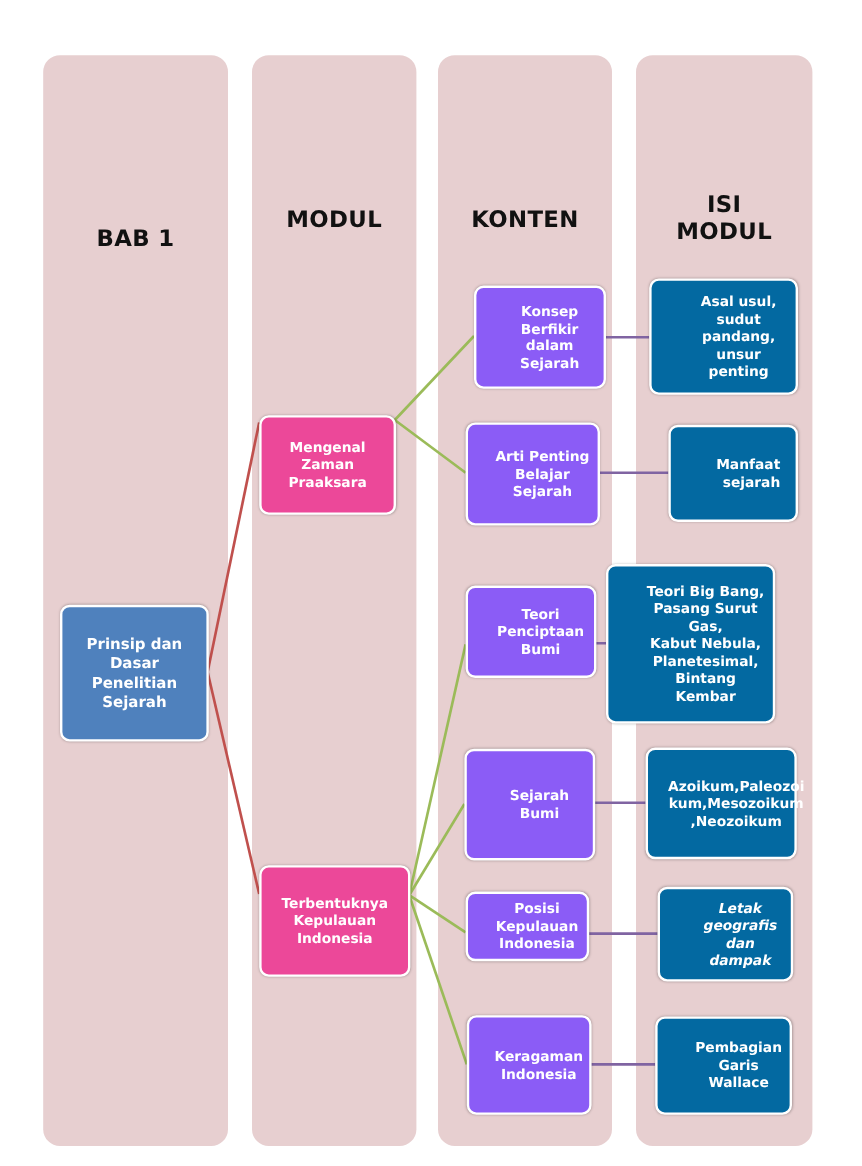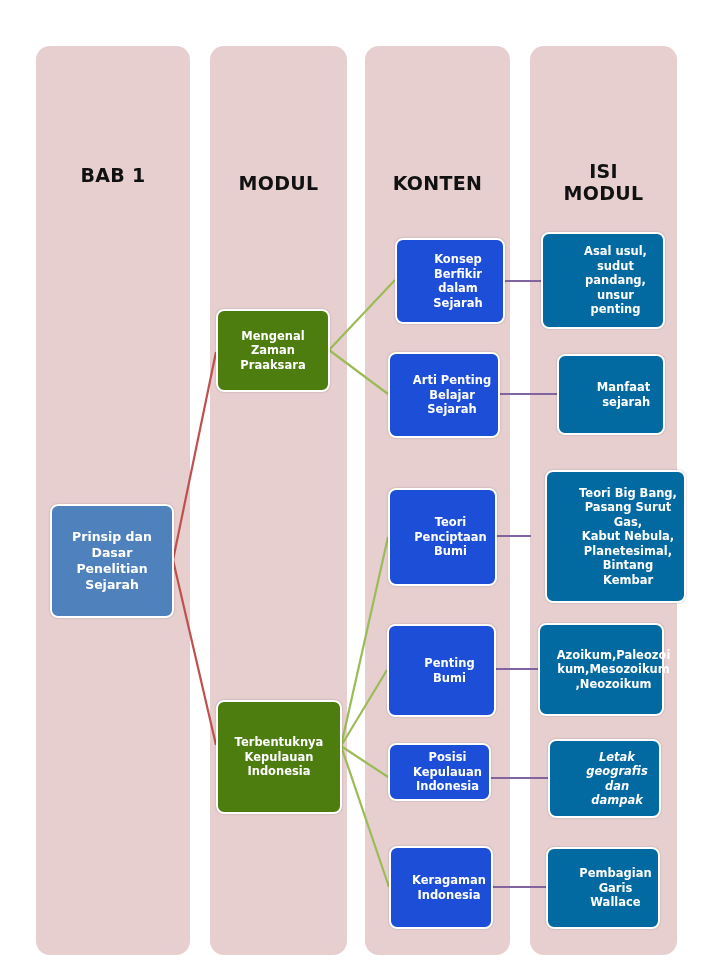--- a/index.html
+++ b/index.html
@@ -6,30 +6,30 @@
   body { width:718px; height:972px; position:relative; overflow:hidden;
          font-family:"DejaVu Sans", sans-serif; }
   .col { position:absolute; top:46px; height:909px; background:#e7cfd0; border-radius:14px; }
   .col-head { position:absolute; left:0; right:0; text-align:center; font-weight:bold;
               font-size:19px; color:#111; line-height:22px; letter-spacing:0.3px; }
   .node { position:absolute; box-sizing:border-box; border:2.5px solid #ffffff; border-radius:8px;
           display:flex; align-items:center; justify-content:center; text-align:center;
           color:#ffffff; font-weight:bold; font-size:11.5px; line-height:14.5px;
           box-shadow:0 0 2px rgba(0,0,0,0.25); padding:2px 4px; white-space:pre-line; }
   .blue { background:#4f81bd; }
-  .red { background:#4d7c0f; }
-  .green { background:#1d4ed8;padding-left:20px; }
+  .red { background:#ec4899;margin-top:37px; }
+  .green { background:#8b5cf6;padding-left:20px; }
   .purple { background:#0369a1;padding-left:29px; }
   svg.links { position:absolute; left:0; top:0; }
 </style>
 </head>
 <body>
 
 <div class="col" style="left:36px;width:154px;">
-  <div class="col-head" style="top:118px;">BAB 1</div>
+  <div class="col-head" style="top:142px;">BAB 1</div>
 </div>
 <div class="col" style="left:210px;width:137px;">
   <div class="col-head" style="top:126px;">MODUL</div>
 </div>
 <div class="col" style="left:365px;width:145px;">
   <div class="col-head" style="top:126px;">KONTEN</div>
 </div>
 <div class="col" style="left:530px;width:147px;">
   <div class="col-head" style="top:114px;white-space:pre-line;">ISI
 MODUL</div>
@@ -58,44 +58,44 @@
 </svg>
 
 <div class="node blue" style="left:50px;top:504px;width:124px;height:114px;font-size:12.5px;line-height:16px;">Prinsip dan
 Dasar
 Penelitian
 Sejarah</div>
 
 <div class="node red" style="left:216px;top:309px;width:114px;height:83px;">Mengenal
 Zaman
 Praaksara</div>
-<div class="node red" style="left:216px;top:700px;width:126px;height:114px;">Terbentuknya
+<div class="node red" style="left:216px;top:684px;width:126px;height:93px;">Terbentuknya
 Kepulauan
 Indonesia</div>
 
 <div class="node green" style="left:395px;top:238px;width:110px;height:86px;">Konsep Berfikir
 dalam Sejarah</div>
 <div class="node green" style="left:388px;top:352px;width:112px;height:86px;">Arti Penting
 Belajar Sejarah</div>
-<div class="node green" style="left:388px;top:488px;width:109px;height:98px;">Teori
+<div class="node green" style="left:388px;top:488px;width:109px;height:77px;">Teori
 Penciptaan
 Bumi</div>
-<div class="node green" style="left:387px;top:624px;width:109px;height:93px;">Penting Bumi</div>
+<div class="node green" style="left:387px;top:624px;width:109px;height:93px;">Sejarah Bumi</div>
 <div class="node green" style="left:388px;top:743px;width:103px;height:58px;">Posisi
 Kepulauan
 Indonesia</div>
 <div class="node green" style="left:389px;top:846px;width:104px;height:83px;">Keragaman
 Indonesia</div>
 
 <div class="node purple" style="left:541px;top:232px;width:124px;height:97px;">Asal usul, sudut
 pandang, unsur
 penting</div>
 <div class="node purple" style="left:557px;top:354px;width:108px;height:81px;text-align:right;">Manfaat
 sejarah</div>
-<div class="node purple" style="left:545px;top:470px;width:141px;height:133px;">Teori Big Bang,
+<div class="node purple" style="left:505px;top:470px;width:141px;height:133px;">Teori Big Bang,
 Pasang Surut Gas,
 Kabut Nebula,
 Planetesimal,
 Bintang Kembar</div>
 <div class="node purple" style="left:538px;top:623px;width:126px;height:93px;">Azoikum,Paleozoi
 kum,Mesozoikum
 ,Neozoikum</div>
 <div class="node purple" style="left:548px;top:739px;width:113px;height:79px;font-style:italic;">Letak geografis
 dan dampak</div>
 <div class="node purple" style="left:546px;top:847px;width:114px;height:82px;">Pembagian

